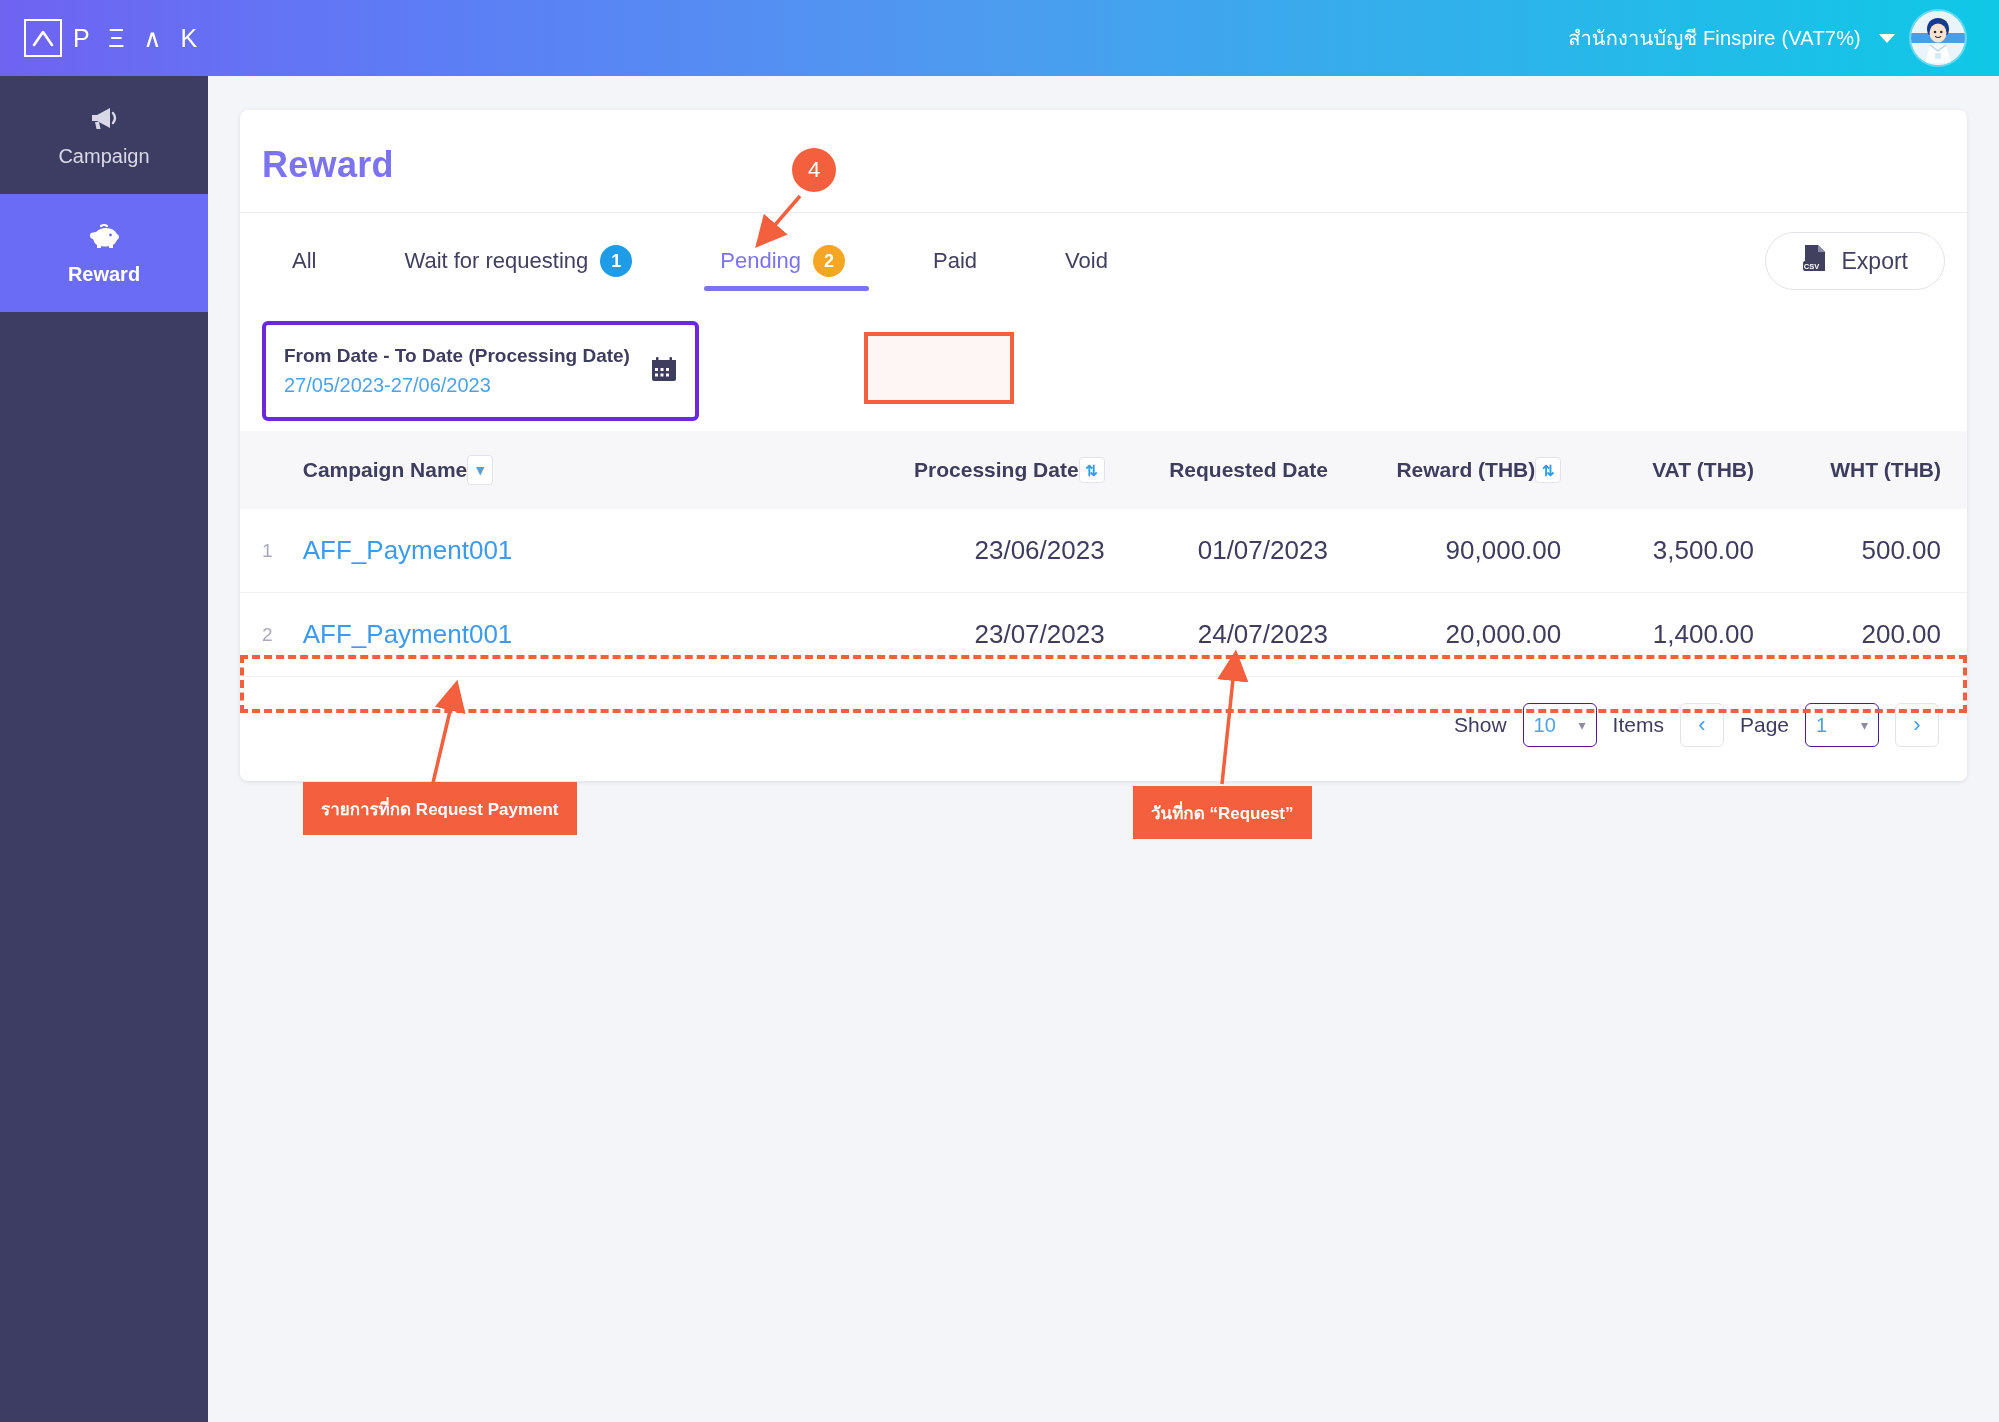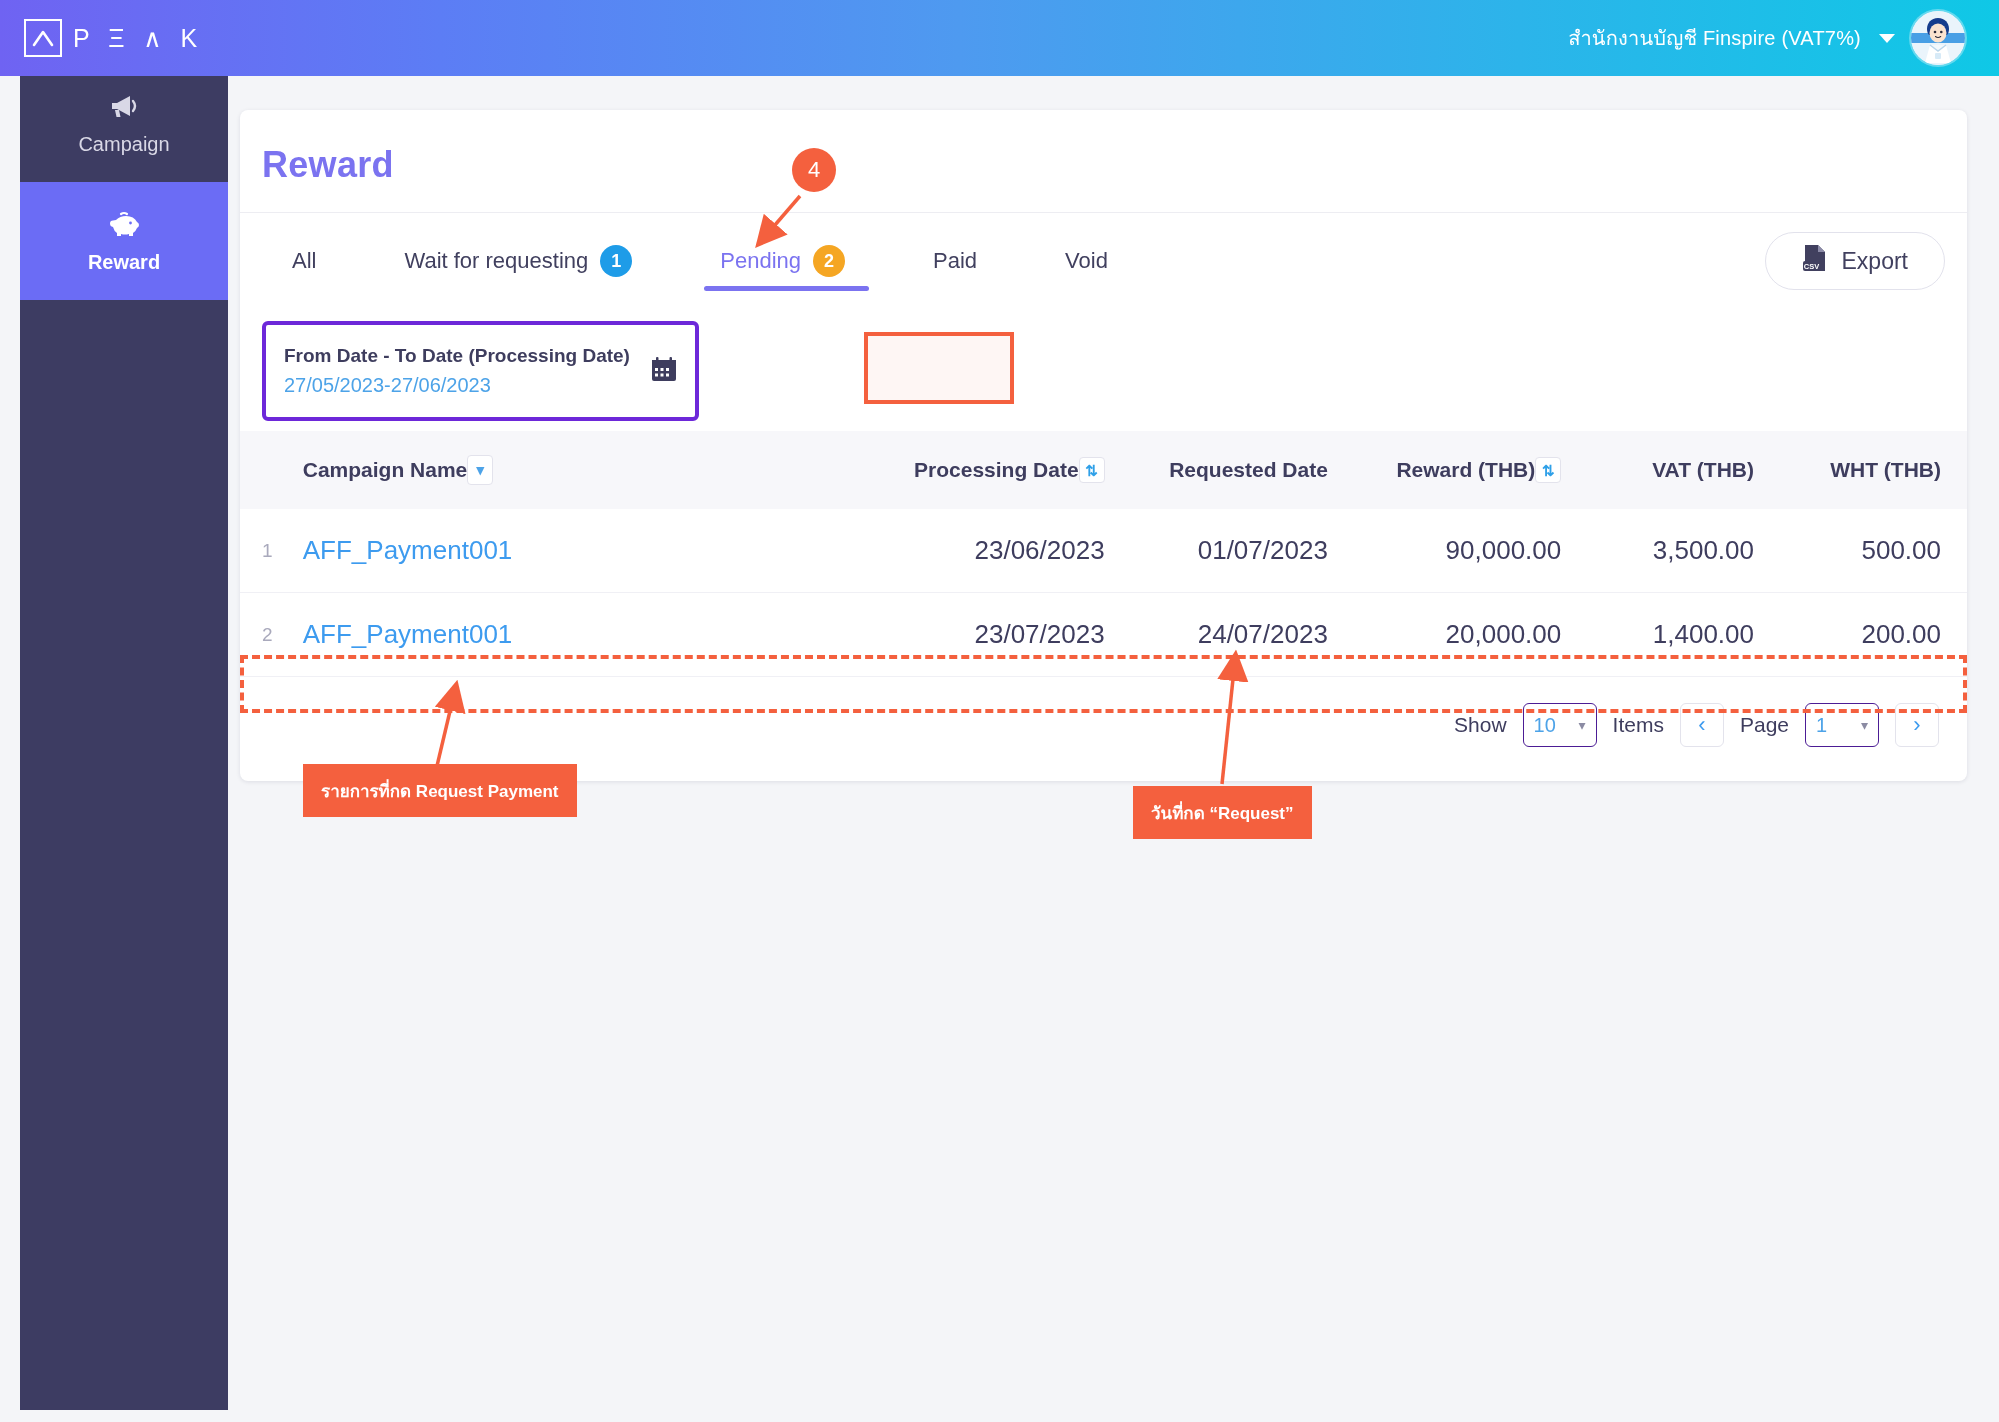--- a/index.html
+++ b/index.html
@@ -38,23 +38,23 @@
     border-top: 9px solid #fff; margin-left: 2px;
   }
   .avatar {
     width: 54px; height: 54px; border-radius: 50%;
     background: #E8F3FB; overflow: hidden; position: relative;
     box-shadow: 0 0 0 2px rgba(255,255,255,.35);
   }
 
   
   .sidebar {
-    position: absolute; top: 64px; left: 0;
+    position: absolute; top: 76px; left: 0;
     width: 208px; height: 1346px;
-    background: #3D3C62; z-index: 4; margin-left: 20px;
+    background: #3D3C62; z-index: 4;
   }
   .nav-item {
     height: 118px; display: flex; flex-direction: column;
     align-items: center; justify-content: center; gap: 12px;
     color: #D9D8E6; cursor: pointer;
   }
   .nav-item.active { background: #6B6CF5; color: #fff; }
   .nav-item .nav-label { font-size: 20px; }
   .nav-item.active .nav-label { font-weight: 700; }
   .nav-icon { height: 30px; display:flex; align-items:center; justify-content:center; }
@@ -404,14 +404,14 @@
     <marker id="ah" markerWidth="9" markerHeight="9" refX="6" refY="4.5" orient="auto">
       <path d="M0,0 L9,4.5 L0,9 z" fill="#F4603E"></path>
     </marker>
   </defs>
   <line x1="800" y1="196" x2="762" y2="240" stroke="#F4603E" stroke-width="3.5" marker-end="url(#ah)"></line>
   <line x1="432" y1="787" x2="455" y2="690" stroke="#F4603E" stroke-width="3.5" marker-end="url(#ah)"></line>
   <line x1="1222" y1="784" x2="1235" y2="660" stroke="#F4603E" stroke-width="3.5" marker-end="url(#ah)"></line>
 </svg>
 
 <div class="marker-4">4</div>
-<div class="annot" style="left:303px; top:764px;">รายการที่กด Request Payment</div>
+<div class="annot" style="left:303px; top:782px;">รายการที่กด Request Payment</div>
 <div class="annot" style="left:1133px; top:786px;">วันที่กด “Request”</div>
 
 </body></html>

